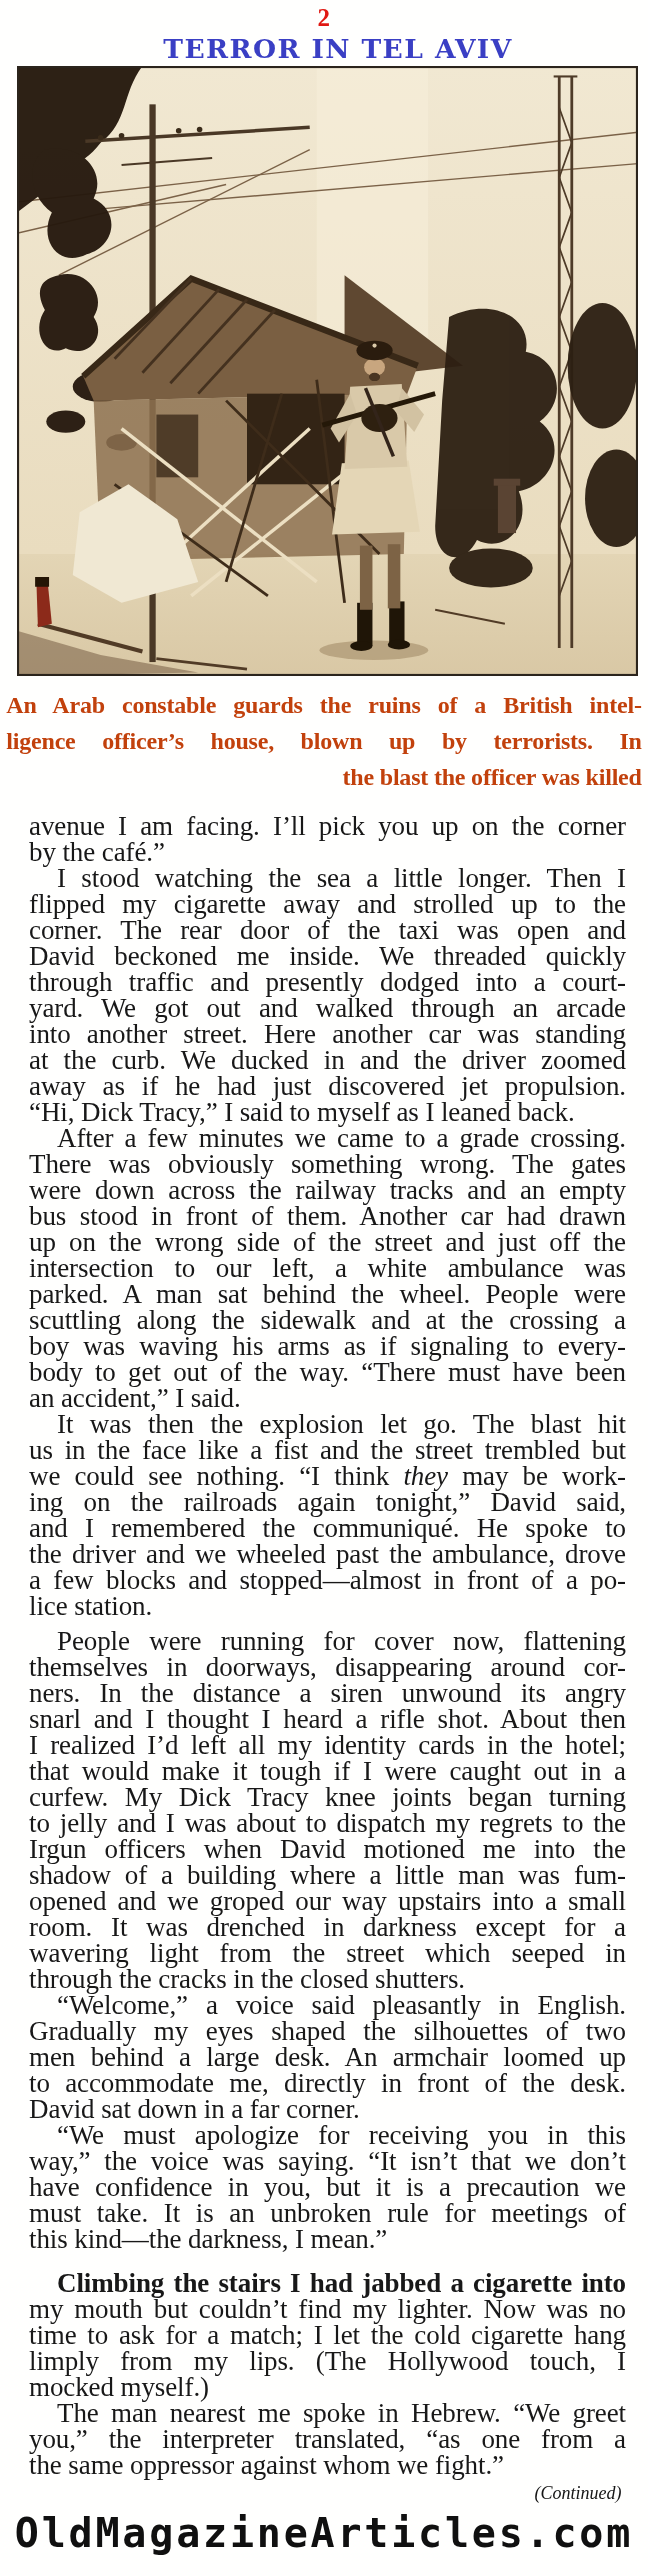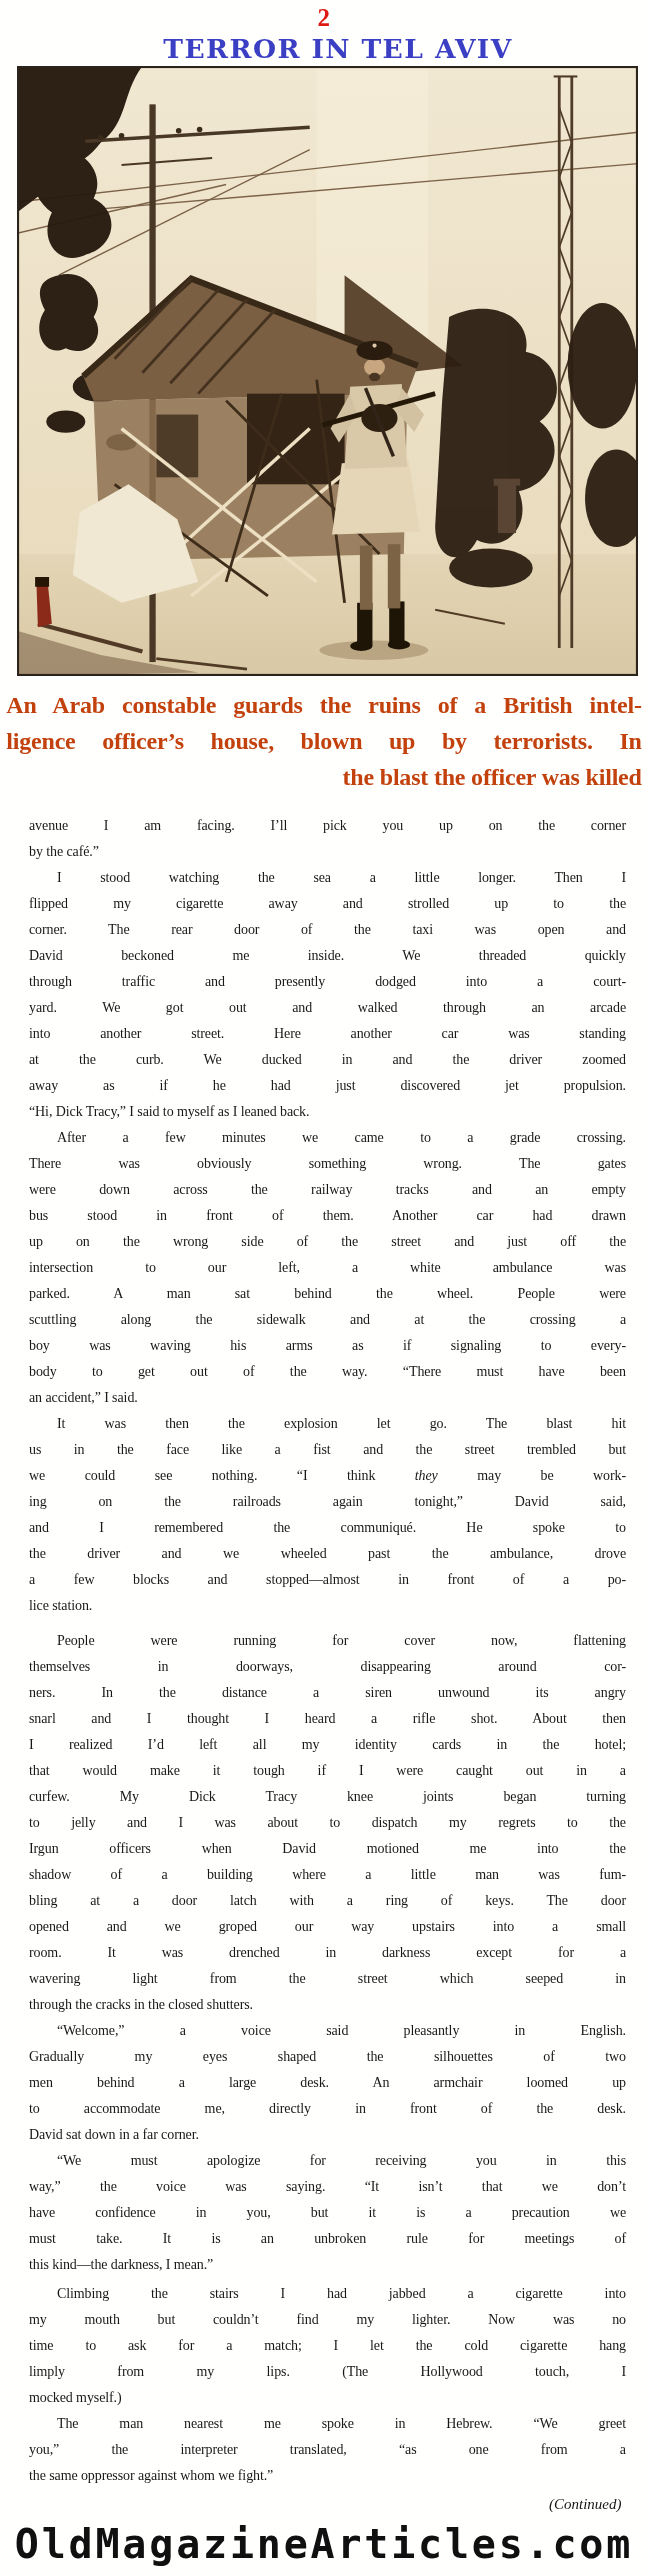--- a/index.html
+++ b/index.html
@@ -7,29 +7,29 @@
         font-family:"Liberation Serif",serif;color:#161616;}
   .pno{margin-top:4.2px;text-align:center;font-size:25px;line-height:28px;font-weight:bold;
        color:#e01812;letter-spacing:0.7px;}
   .title{margin-top:1.4px;text-align:center;font-size:26.5px;line-height:29px;font-weight:bold;
          color:#3a3fc4;letter-spacing:1.4px;font-family:"DejaVu Serif",serif;margin-left:28px;}
   .photo{display:block;margin:3.5px 0 0 17.4px;width:621px;height:610px;}
   .caption{margin-top:11px;padding:0 6.3px;font-weight:bold;font-size:24px;line-height:36px;
            letter-spacing:-0.2px;color:#c2410c;}
   .cap-j{text-align:justify;text-align-last:justify;}
   .cap-c{text-align:right;}
-  .body{margin:18px 22px 0 29px;width:597px;font-size:14px;line-height:26px;
+  .body{margin:18px 22px 0 29px;width:597px;font-size:27px;line-height:26px;
         letter-spacing:-0.1px;color:#181818;}
   .ln{text-align:justify;text-align-last:justify;}
   .ln.last{text-align:left;text-align-last:left;}
   .ln.ind{text-indent:28px;}
   .ln.gap{margin-top:9px;}
-  .ln.gap2{margin-top:3px;}
+  .ln.gap2{margin-top:18px;font-weight:bold;}
   .ln em{font-style:italic;}
-  .continued{margin:1.4px 26.5px 0 0;text-align:right;font-style:italic;font-size:15px;line-height:28px;padding-left:12px;}
+  .continued{margin:1.4px 26.5px 0 0;text-align:right;font-style:italic;font-size:18px;line-height:28px;padding-left:12px;}
   .watermark{margin-top:4.2px;text-align:center;font-family:"DejaVu Sans Mono",monospace;
              font-weight:bold;font-size:40px;line-height:42px;letter-spacing:2.8px;color:#101010;}
 </style>
 </head>
 <body>
 
 <div id="page">
 
   <div class="pno">2</div>
   <div class="title">TERROR IN TEL AVIV</div>
@@ -189,21 +189,20 @@
     <div class="ln ind gap">People were running for cover now, flattening</div>
     <div class="ln">themselves in doorways, disappearing around cor-</div>
     <div class="ln">ners. In the distance a siren unwound its angry</div>
     <div class="ln">snarl and I thought I heard a rifle shot. About then</div>
     <div class="ln">I realized I’d left all my identity cards in the hotel;</div>
     <div class="ln">that would make it tough if I were caught out in a</div>
     <div class="ln">curfew. My Dick Tracy knee joints began turning</div>
     <div class="ln">to jelly and I was about to dispatch my regrets to the</div>
     <div class="ln">Irgun officers when David motioned me into the</div>
     <div class="ln">shadow of a building where a little man was fum-</div>
-    <div class="ln">bling at a door latch with a ring of keys. The door</div>
     <div class="ln">opened and we groped our way upstairs into a small</div>
     <div class="ln">room. It was drenched in darkness except for a</div>
     <div class="ln">wavering light from the street which seeped in</div>
     <div class="ln last">through the cracks in the closed shutters.</div>
     <div class="ln ind">“Welcome,” a voice said pleasantly in English.</div>
     <div class="ln">Gradually my eyes shaped the silhouettes of two</div>
     <div class="ln">men behind a large desk. An armchair loomed up</div>
     <div class="ln">to accommodate me, directly in front of the desk.</div>
     <div class="ln last">David sat down in a far corner.</div>
     <div class="ln ind">“We must apologize for receiving you in this</div>

